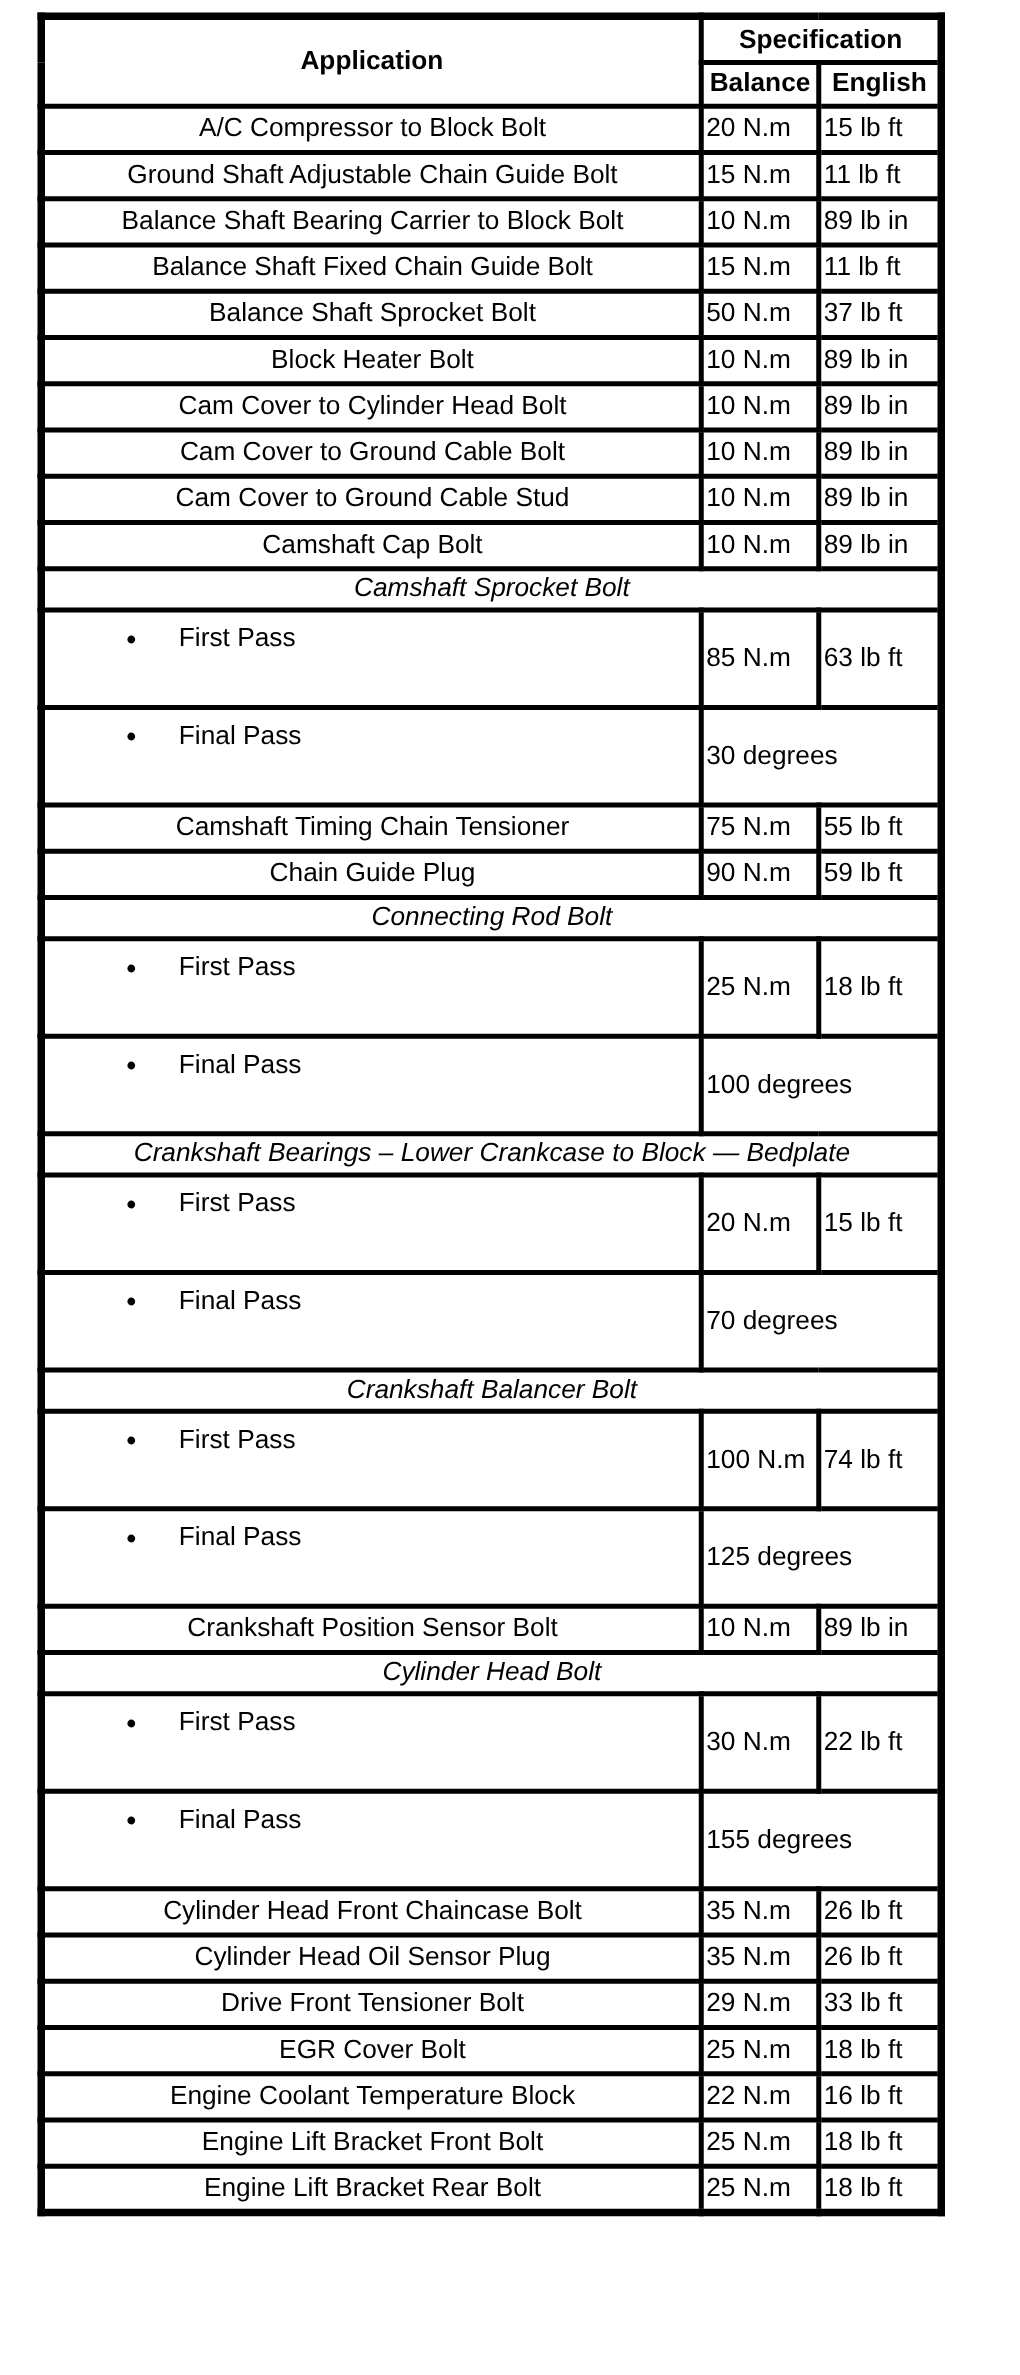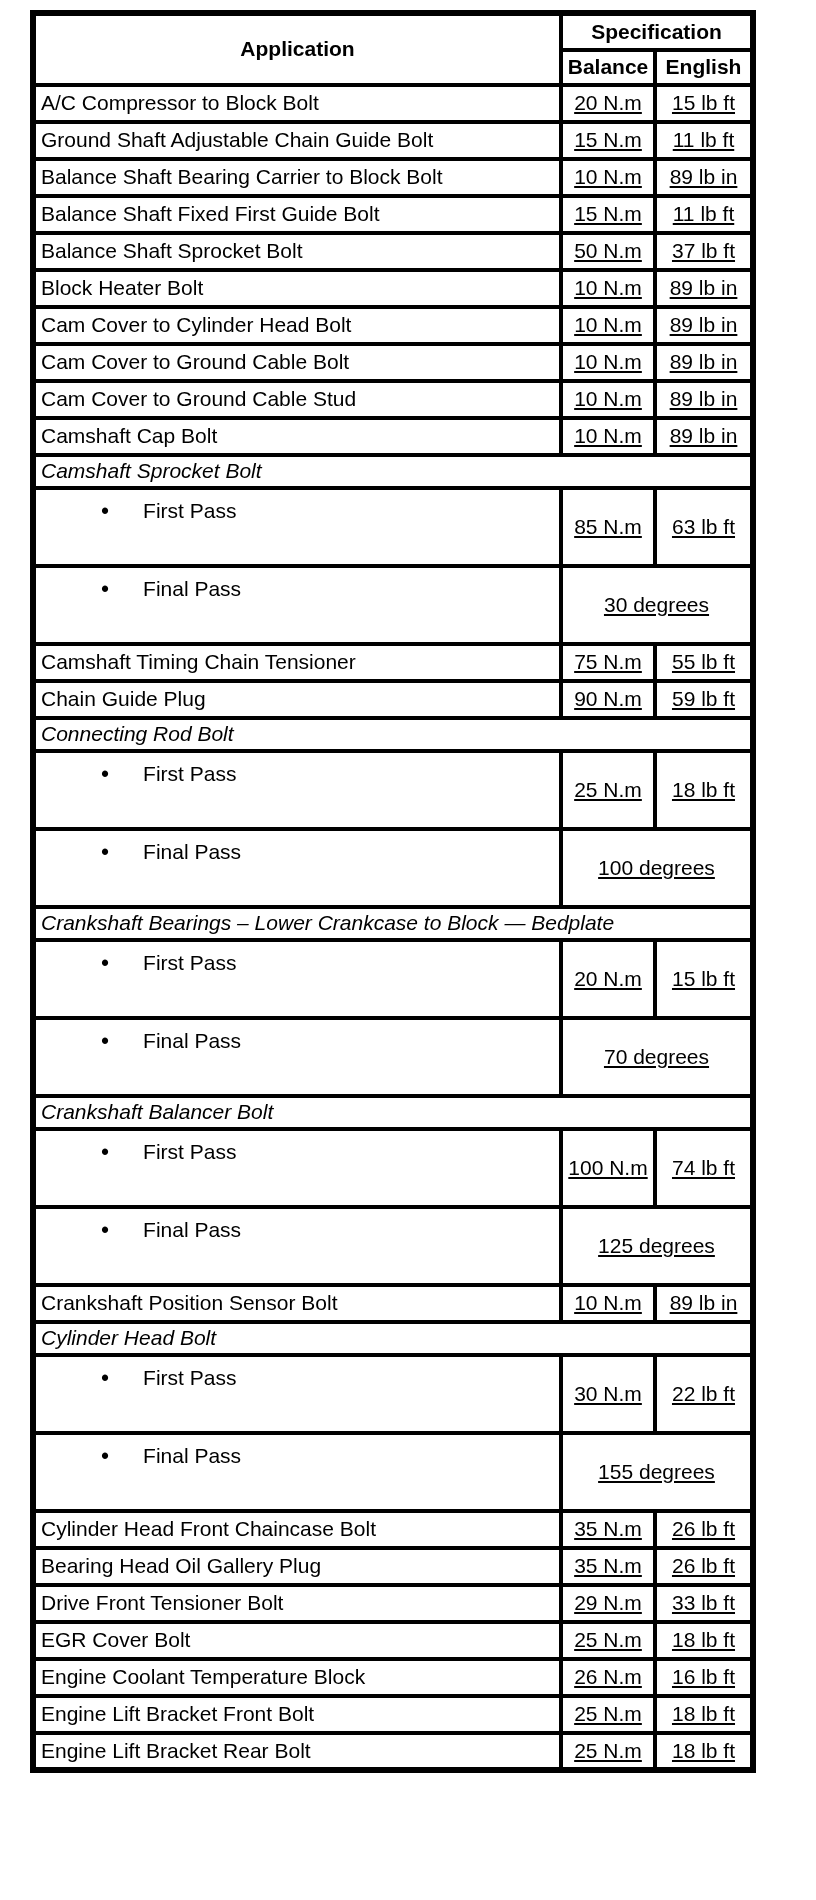--- a/index.html
+++ b/index.html
@@ -29,30 +29,28 @@
     text-align: center;
     vertical-align: middle;
     padding: 0 2px;
   }
   tr.h1 th { height: 37px; }
   tr.h2 th { height: 35px; }
   tr.simple td { height: 37px; }
   tr.section td { height: 33px; font-style: italic; }
   tr.pass td { height: 78px; }
   td.app {
-    text-align: left;
+    text-align: center;
     vertical-align: middle;
     padding: 0 4px 0 5px;
   }
   td.val {
-    text-align: center;
     vertical-align: middle;
     padding: 0 2px;
     white-space: nowrap;
-    text-decoration: underline;
   }
   td.pass-cell {
     vertical-align: top;
     padding-top: 9px;
   }
   .bullet-line {
     display: flex;
     align-items: center;
   }
   .bullet {
@@ -91,21 +89,21 @@
         <td class="app">Ground Shaft Adjustable Chain Guide Bolt</td>
         <td class="val">15 N.m</td>
         <td class="val">11 lb ft</td>
       </tr>
       <tr class="simple">
         <td class="app">Balance Shaft Bearing Carrier to Block Bolt</td>
         <td class="val">10 N.m</td>
         <td class="val">89 lb in</td>
       </tr>
       <tr class="simple">
-        <td class="app">Balance Shaft Fixed First Guide Bolt</td>
+        <td class="app">Balance Shaft Fixed Chain Guide Bolt</td>
         <td class="val">15 N.m</td>
         <td class="val">11 lb ft</td>
       </tr>
       <tr class="simple">
         <td class="app">Balance Shaft Sprocket Bolt</td>
         <td class="val">50 N.m</td>
         <td class="val">37 lb ft</td>
       </tr>
       <tr class="simple">
         <td class="app">Block Heater Bolt</td>
@@ -256,37 +254,37 @@
           </div>
         </td>
         <td class="val" colspan="2">155 degrees</td>
       </tr>
       <tr class="simple">
         <td class="app">Cylinder Head Front Chaincase Bolt</td>
         <td class="val">35 N.m</td>
         <td class="val">26 lb ft</td>
       </tr>
       <tr class="simple">
-        <td class="app">Bearing Head Oil Gallery Plug</td>
+        <td class="app">Cylinder Head Oil Sensor Plug</td>
         <td class="val">35 N.m</td>
         <td class="val">26 lb ft</td>
       </tr>
       <tr class="simple">
         <td class="app">Drive Front Tensioner Bolt</td>
         <td class="val">29 N.m</td>
         <td class="val">33 lb ft</td>
       </tr>
       <tr class="simple">
         <td class="app">EGR Cover Bolt</td>
         <td class="val">25 N.m</td>
         <td class="val">18 lb ft</td>
       </tr>
       <tr class="simple">
         <td class="app">Engine Coolant Temperature Block</td>
-        <td class="val">26 N.m</td>
+        <td class="val">22 N.m</td>
         <td class="val">16 lb ft</td>
       </tr>
       <tr class="simple">
         <td class="app">Engine Lift Bracket Front Bolt</td>
         <td class="val">25 N.m</td>
         <td class="val">18 lb ft</td>
       </tr>
       <tr class="simple">
         <td class="app">Engine Lift Bracket Rear Bolt</td>
         <td class="val">25 N.m</td>

